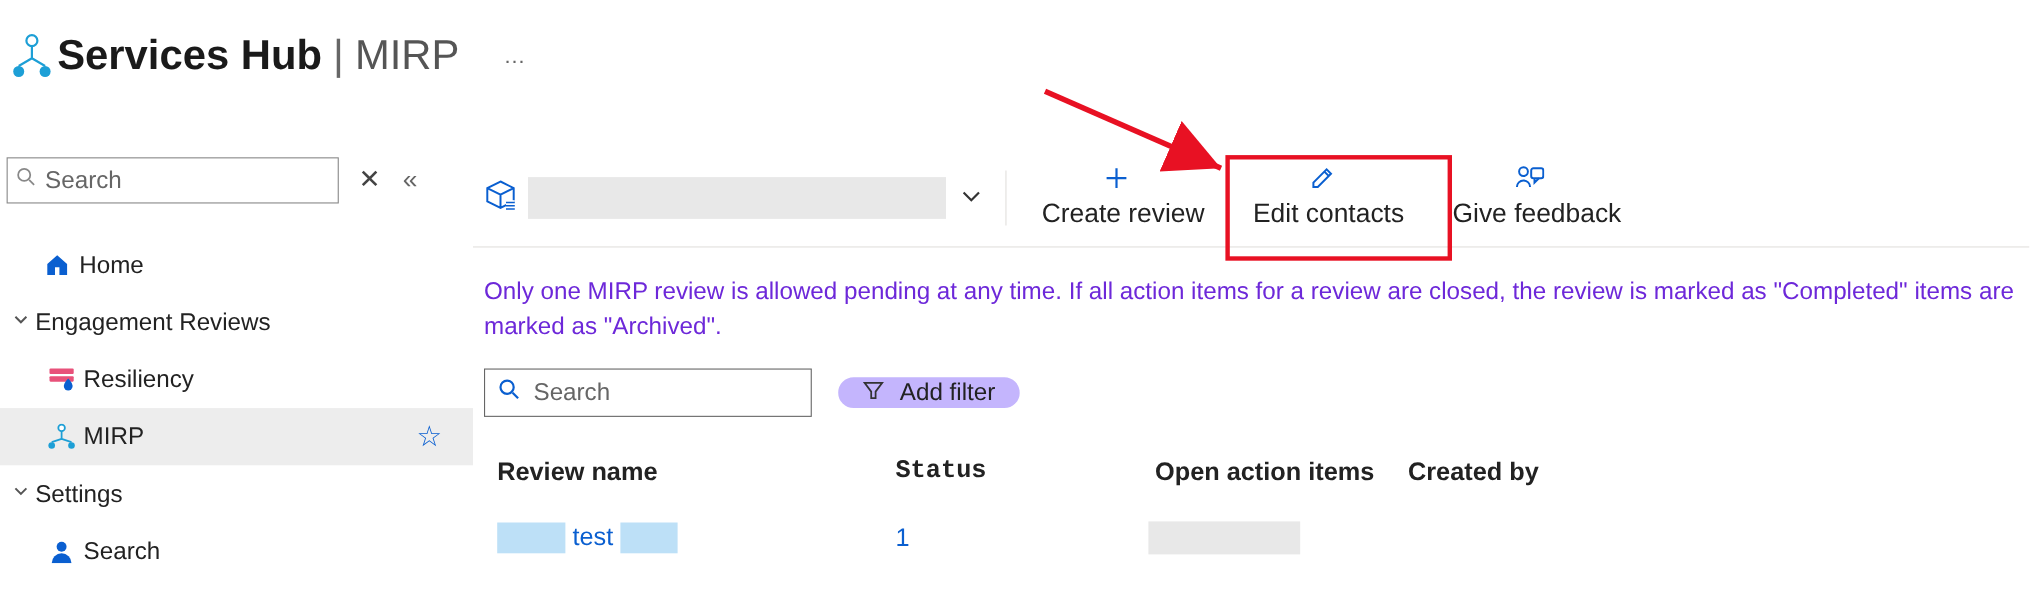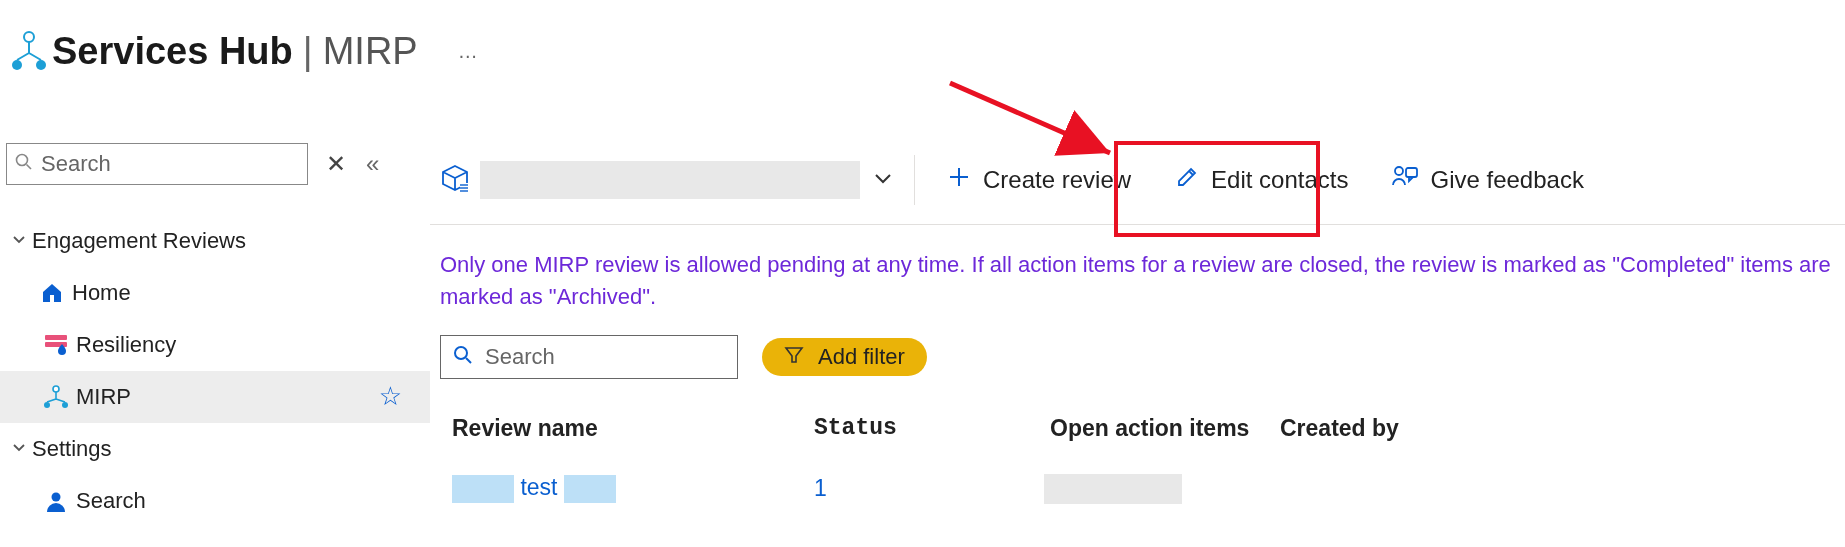--- a/index.html
+++ b/index.html
@@ -35,33 +35,33 @@
     .nav-sub { padding-left: 36px; }
     .nav-star { position: absolute; right: 28px; color: #0a5fd0; font-size: 26px; }
 
     .main { flex: 1; padding: 0; position: relative; }
     .toolbar { display: flex; align-items: center; height: 90px; padding-left: 10px; border-bottom: 1px solid #e1dfdd; }
     .tb-pkg { display: flex; align-items: center; }
     .tb-pkg-icon { color: #0a5fd0; margin-right: 10px; }
     .tb-pkg-name { width: 380px; height: 38px; background: #e8e8e8; }
     .tb-chevron { margin-left: 14px; color: #333; font-size: 18px; }
     .tb-divider { width: 1px; height: 50px; background: #e1dfdd; margin: 0 22px; }
-    .tb-btn { display: flex; align-items: center; font-size: 24px; color: #222; cursor: pointer; padding: 6px 10px; }
+    .tb-btn { display: flex; align-items: center; font-size: 24px; color: #222; cursor: pointer; padding: 6px 10px; flex-direction: column; }
     .tb-btn-icon { color: #0a5fd0; margin-right: 12px; }
 
     .highlight-box { position: absolute; border: 4px solid #e81123; pointer-events: none; z-index: 100; }
     .highlight-arrow { position: absolute; pointer-events: none; z-index: 100; }
 
     .info-text { padding: 24px 10px 12px 10px; font-size: 22px; color: #6d28d9; line-height: 1.45; }
 
     .filter-row { display: flex; align-items: center; padding: 10px 10px 14px 10px; gap: 24px; }
     .table-search { display: flex; align-items: center; border: 1px solid #666; width: 298px; height: 44px; padding: 0 12px; }
     .table-search input { border: none; outline: none; font-size: 22px; width: 100%; }
     .table-search input::placeholder { color: #666; }
-    .filter-pill { display: flex; align-items: center; background: #eab308; border-radius: 22px; height: 38px; padding: 0 22px; font-size: 22px; color: #222; cursor: pointer; }
+    .filter-pill { display: flex; align-items: center; background: #c4b5fd; border-radius: 22px; height: 28px; padding: 0 22px; font-size: 22px; color: #222; cursor: pointer; }
     .filter-pill-icon { margin-right: 14px; }
 
     .table-head { display: flex; padding: 22px 10px 22px 22px; font-size: 23px; font-weight: 700; color: #222; }
     .col-name { width: 362px; }
     .col-status { width: 236px; font-family: Liberation Mono, monospace; }
     .col-open { width: 230px; }
     .col-created { width: 300px; }
     .table-row { display: flex; padding: 10px 20px 10px 22px; font-size: 23px; align-items: center; }
     .table-row .link { color: #0a5fd0; cursor: pointer; }
     .redact { display: inline-block; height: 28px; background: #bde0f7; vertical-align: middle; }
@@ -96,36 +96,36 @@
               <line x1="11.5" y1="11.5" x2="16" y2="16" stroke="#888" stroke-width="1.6"></line>
             </svg>
         </span>
         <input type="text" placeholder="Search" style="">
       </div>
       <span class="search-clear">✕</span>
       <span class="search-collapse">«</span>
     </div>
 
     <div class="nav-item">
+      <span class="nav-chevron"></span>
+      <span class="nav-icon">
+        <svg width="24" height="24" viewBox="0 0 24 24">
+            <path d="M3 11 L12 3 L21 11 L21 21 L14 21 L14 14 L10 14 L10 21 L3 21 Z" fill="#0a5fd0"></path>
+          </svg>
+      </span>
+      <span>Home</span>
+    </div>
+
+    <div class="nav-item">
       <span class="nav-chevron">
         <svg width="14" height="14" viewBox="0 0 14 14">
             <path d="M2 5 L7 10 L12 5" stroke="#555" stroke-width="1.8" fill="none"></path>
           </svg>
       </span>
       <span>Engagement Reviews</span>
-    </div>
-
-    <div class="nav-item">
-      <span class="nav-chevron"></span>
-      <span class="nav-icon">
-        <svg width="24" height="24" viewBox="0 0 24 24">
-            <path d="M3 11 L12 3 L21 11 L21 21 L14 21 L14 14 L10 14 L10 21 L3 21 Z" fill="#0a5fd0"></path>
-          </svg>
-      </span>
-      <span>Home</span>
     </div>
 
     <div class="nav-item nav-sub">
       <span class="nav-icon">
         <svg width="24" height="22" viewBox="0 0 24 22">
           <rect x="1" y="1" width="22" height="5" rx="1" fill="#e8517a"></rect>
           <rect x="1" y="8" width="22" height="5" rx="1" fill="#e8517a"></rect>
           <path d="M18 10 C18 10 14 14 14 17 A4 4 0 0 0 22 17 C22 14 18 10 18 10 Z" fill="#0a5fd0"></path>
         </svg>
       </span>

